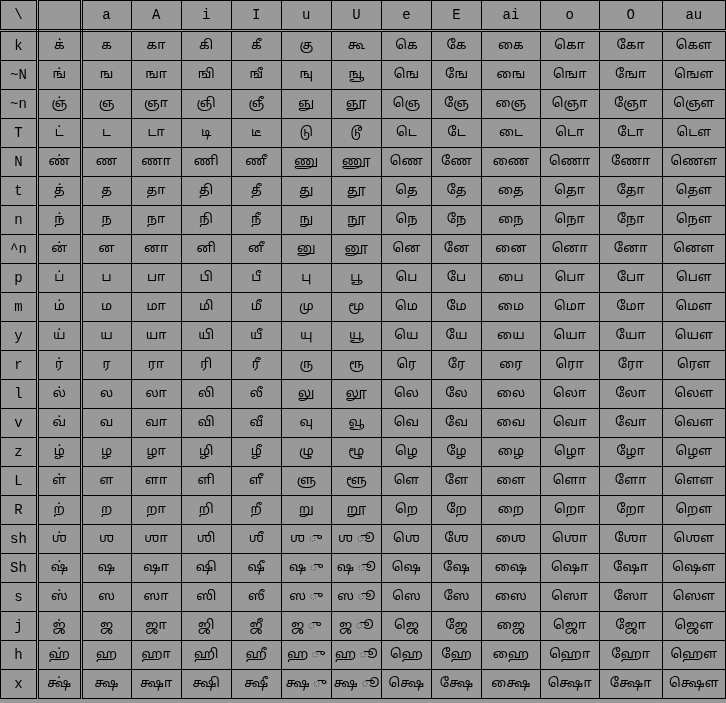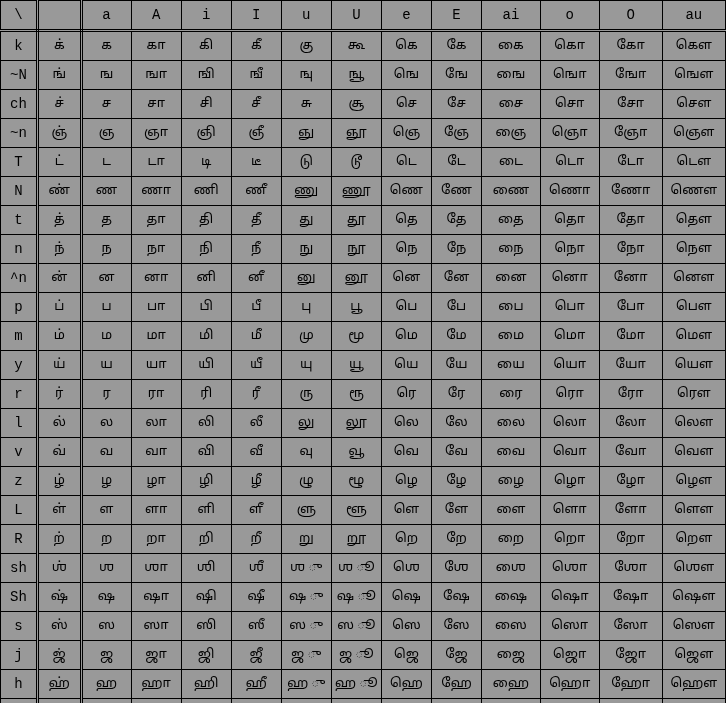--- a/index.html
+++ b/index.html
@@ -115,36 +115,20 @@
         <td class="tamil">ஙு</td>
         <td class="tamil">ஙூ</td>
         <td class="tamil">ஙெ</td>
         <td class="tamil">ஙே</td>
         <td class="tamil">ஙை</td>
         <td class="tamil">ஙொ</td>
         <td class="tamil">ஙோ</td>
         <td class="tamil">ஙௌ</td>
       </tr>
       <tr>
-        <td class="first-col">ch</td>
-        <td class="tamil second-col">ச்</td>
-        <td class="tamil">ச</td>
-        <td class="tamil">சா</td>
-        <td class="tamil">சி</td>
-        <td class="tamil">சீ</td>
-        <td class="tamil">சு</td>
-        <td class="tamil">சூ</td>
-        <td class="tamil">செ</td>
-        <td class="tamil">சே</td>
-        <td class="tamil">சை</td>
-        <td class="tamil">சொ</td>
-        <td class="tamil">சோ</td>
-        <td class="tamil">சௌ</td>
-      </tr>
-      <tr>
         <td class="first-col">~n</td>
         <td class="tamil second-col">ஞ்</td>
         <td class="tamil">ஞ</td>
         <td class="tamil">ஞா</td>
         <td class="tamil">ஞி</td>
         <td class="tamil">ஞீ</td>
         <td class="tamil">ஞு</td>
         <td class="tamil">ஞூ</td>
         <td class="tamil">ஞெ</td>
         <td class="tamil">ஞே</td>

